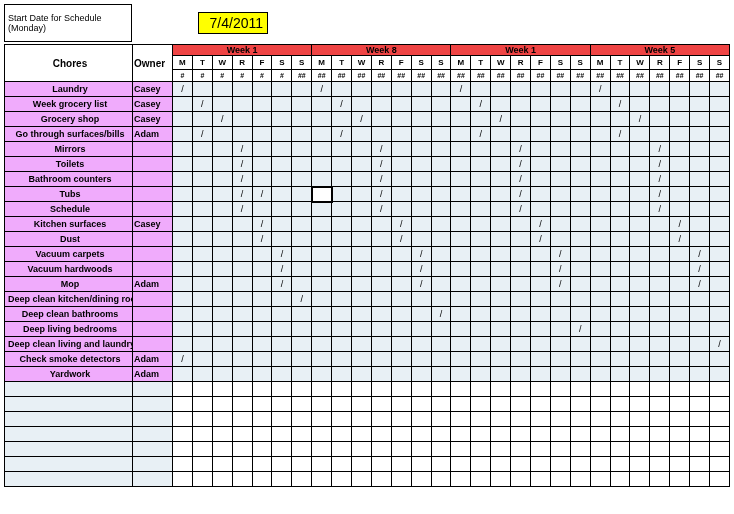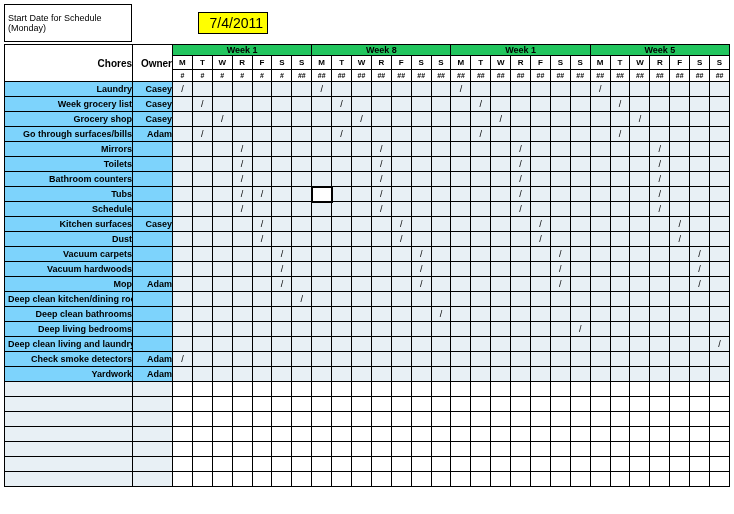--- a/index.html
+++ b/index.html
@@ -34,28 +34,28 @@
     table-layout: fixed;
   }
   th, td {
     border: 1px solid #000;
     padding: 0;
     overflow: hidden;
     white-space: nowrap;
     vertical-align: middle;
   }
   th { font-weight: bold; background: #fff; }
-  .col-chore { width: 128px; text-align: right; padding-left: 3px; }
-  .col-owner { width: 40px; text-align: right; padding-left: 7px; }
+  .col-chore { width: 128px; text-align: center; padding-left: 3px; }
+  .col-owner { width: 40px; text-align: left; padding-left: 1px; }
   .col-day { width: 19px; text-align: center; font-size: 8px; }
-  .week-hdr { background: #22c55e; text-align: center; font-size: 9px; font-weight: bold; }
+  .week-hdr { background: #ef4444; text-align: center; font-size: 9px; font-weight: bold; }
   .day-hdr { background: #fff; text-align: center; font-size: 8px; font-weight: bold; height: 14px; }
   .sub-hdr { background: #fff; text-align: center; font-size: 7px; font-weight: bold; height: 12px; }
   .chore-row td { height: 15px; }
-  .chore-row .col-chore, .chore-row .col-owner { background: #7dd3fc; font-weight: bold; font-size: 9px; }
+  .chore-row .col-chore, .chore-row .col-owner { background: #f0abfc; font-weight: bold; font-size: 9px; }
   .chore-row .col-day { background: #e8f0f5; font-size: 9px; }
   .blank-row td { height: 15px; background: #fff; }
   .blank-row .col-chore, .blank-row .col-owner { background: #e8f0f5; }
   .corner { font-weight: bold; background: #fff; font-size: 10px; }
   .selected-cell { outline: 2px solid #000; outline-offset: -1px; background: #fff !important; }
 </style>
 </head>
 <body>
 
 <div class="top-row">

